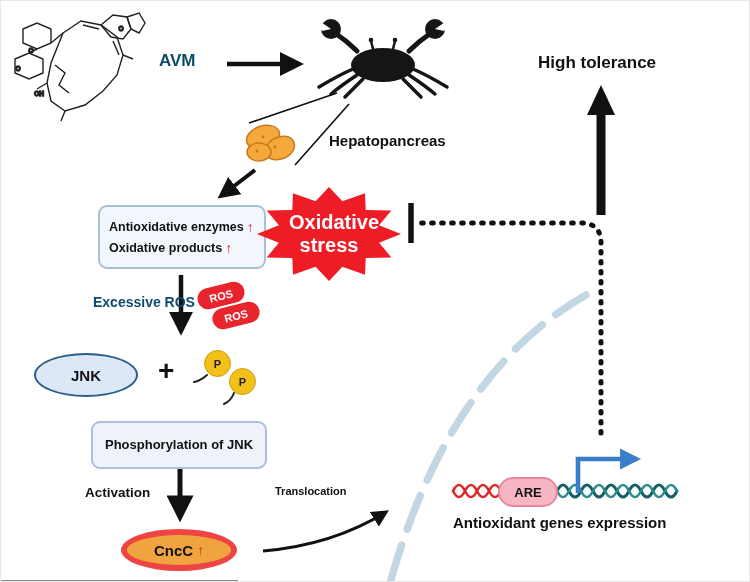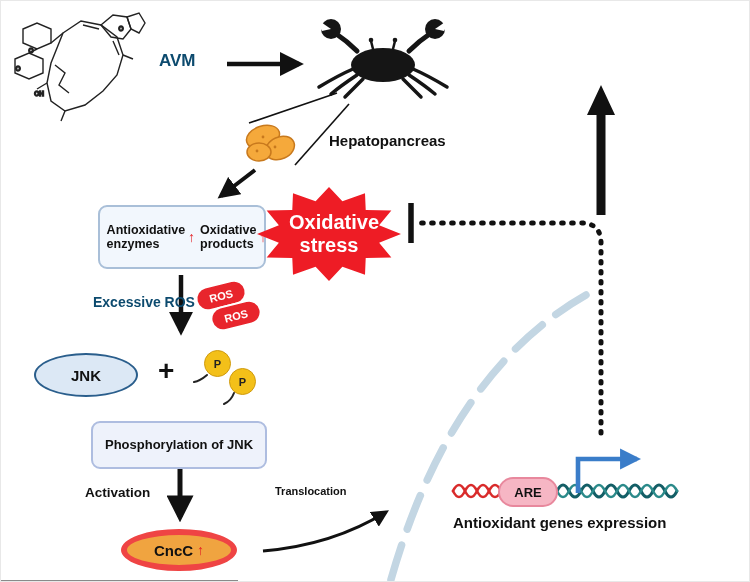--- a/index.html
+++ b/index.html
@@ -17,21 +17,21 @@
   .hightol{left:537px;top:52px;font-size:17px;}
   .hepato{left:328px;top:131px;font-size:15px;}
   .excros{left:92px;top:293px;font-size:14px;}
   .activation{left:84px;top:484px;font-size:13.5px;}
   .transloc{left:274px;top:484px;font-size:11px;}
   .genes{left:452px;top:513px;font-size:15px;}
   
   .enzbox{
     position:absolute;left:97px;top:204px;width:168px;height:64px;
     background:#f2f7fd;border:2px solid #a9bfd8;border-radius:9px;
-    display:flex;flex-direction:row;justify-content:center;gap:5px;padding-left:9px;box-sizing:border-box;
+    display:flex;flex-direction:column;justify-content:center;gap:5px;padding-left:9px;box-sizing:border-box;
   }
   .enzrow{font-size:12.5px;font-weight:bold;display:flex;align-items:center;gap:3px;}
   .uparrow{color:#e31e24;font-weight:bold;font-size:14px;}
   
   .star{
     position:absolute;left:256px;top:186px;width:144px;height:94px;background:#ee1c25;
     clip-path:polygon(100% 50%, 84.8% 59.3%, 93.3% 75%, 75.5% 75.5%, 75% 93.3%, 59.3% 84.8%, 50% 100%, 40.7% 84.8%, 25% 93.3%, 24.5% 75.5%, 6.7% 75%, 15.2% 59.3%, 0% 50%, 15.2% 40.7%, 6.7% 25%, 24.5% 24.5%, 25% 6.7%, 40.7% 15.2%, 50% 0%, 59.3% 15.2%, 75% 6.7%, 75.5% 24.5%, 93.3% 25%, 84.8% 40.7%);
     display:flex;align-items:center;justify-content:center;
   }
   .star-text{width:80px;text-align:center;color:#fff;font-weight:bold;font-size:20px;line-height:1.15;white-space:normal;}
@@ -174,20 +174,21 @@
 
     <g fill="none" stroke-linecap="round">
       <path d="M556,490 q6,-12 12,0 q6,12 12,0 q6,-12 12,0 q6,12 12,0 q6,-12 12,0 q6,12 12,0 q6,-12 12,0 q6,12 12,0 q6,-12 12,0 q6,12 12,0" stroke="#135e66" stroke-width="3"></path>
       <path d="M556,490 q6,12 12,0 q6,-12 12,0 q6,12 12,0 q6,-12 12,0 q6,12 12,0 q6,-12 12,0 q6,12 12,0 q6,-12 12,0 q6,12 12,0 q6,-12 12,0" stroke="#2b8a8a" stroke-width="2.6"></path>
     </g>
 
     <path d="M577,492 L577,458 L636,458" stroke="#3a7dc9" stroke-width="4.6" fill="none" stroke-linejoin="miter" marker-end="url(#ahb)"></path>
   </svg>
 
   <div class="txt bold red avm">AVM</div>
+  <div class="txt bold hightol">High tolerance</div>
   <div class="txt bold hepato">Hepatopancreas</div>
 
   <div class="enzbox">
     <div class="enzrow">
       <span>Antioxidative enzymes</span>
       <span class="uparrow">↑</span>
     </div>
     <div class="enzrow">
       <span>Oxidative products</span>
       <span class="uparrow">↑</span>

